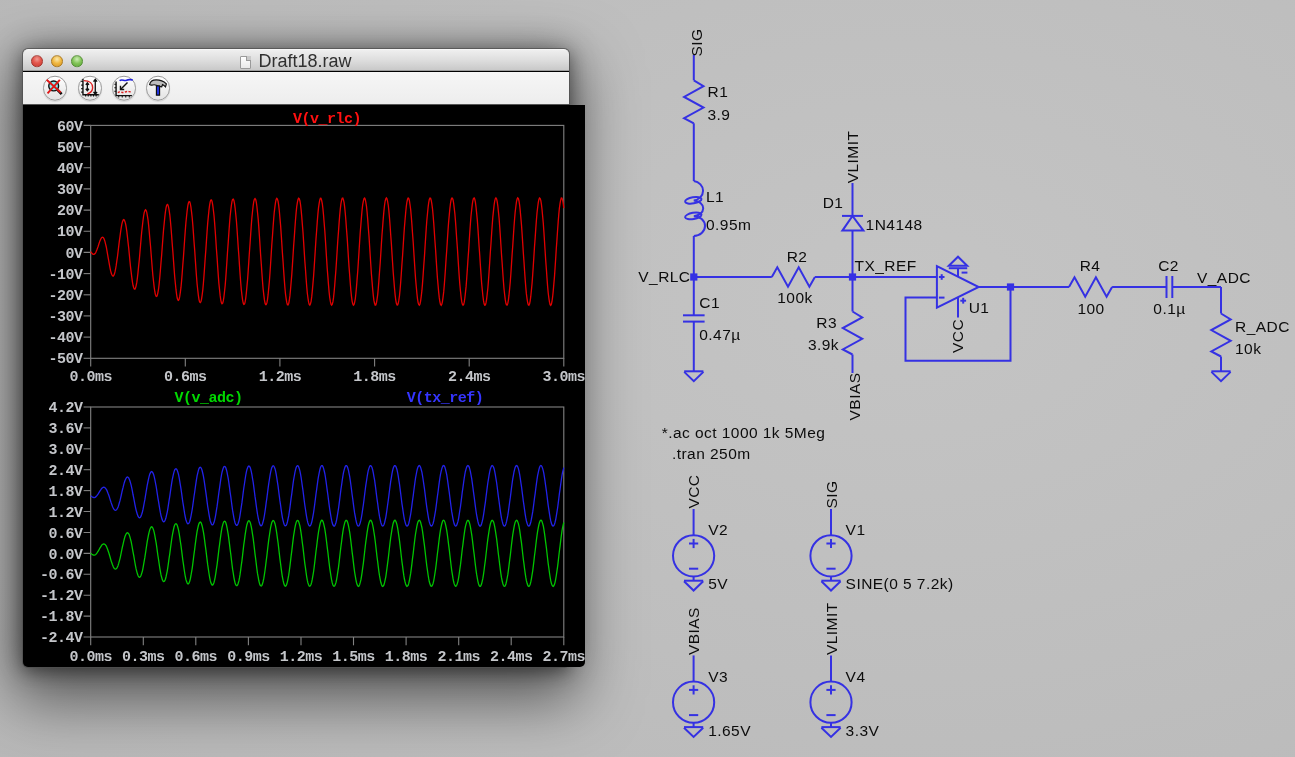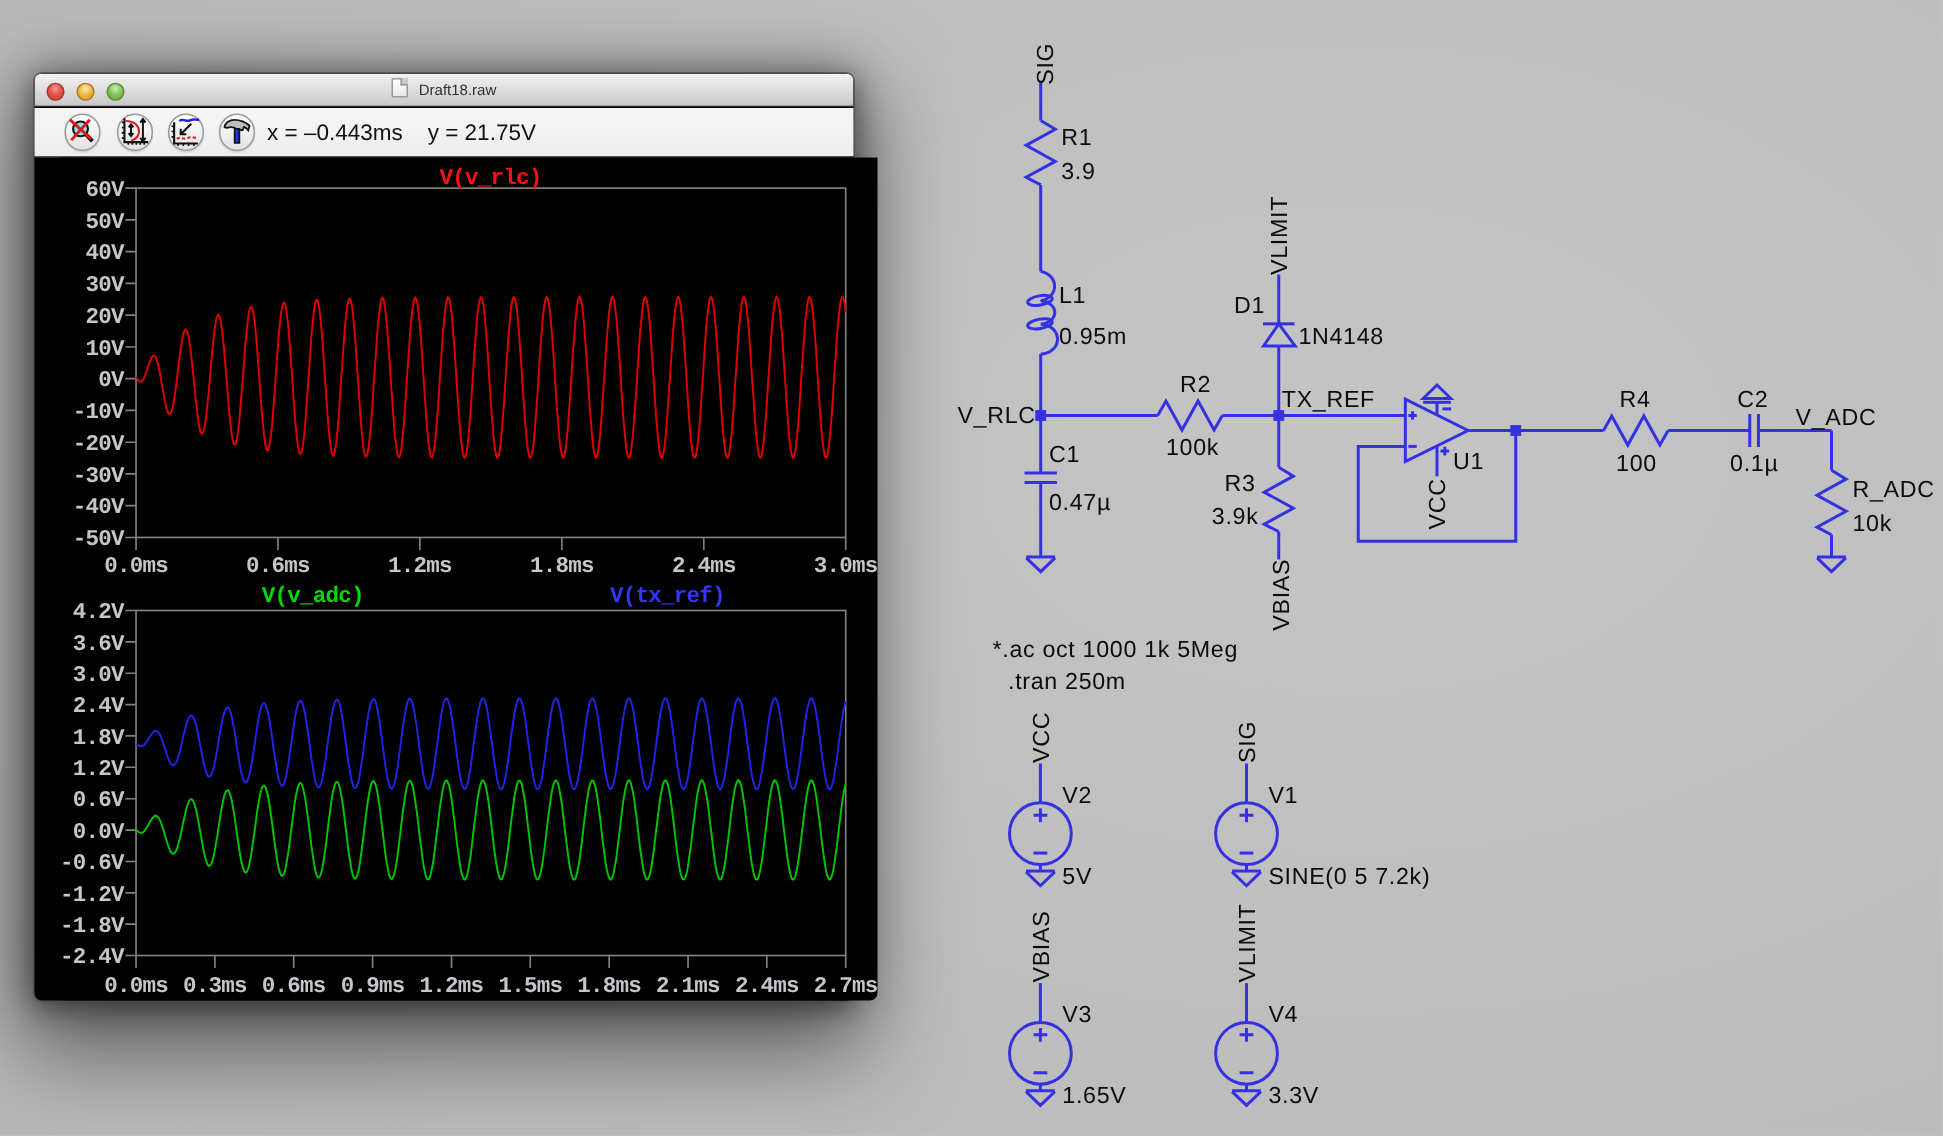--- a/index.html
+++ b/index.html
@@ -11,21 +11,21 @@
   background:#000; }
 #titlebar { position:absolute; left:0; top:0; width:100%; height:22px;
   border-radius:5px 5px 0 0;
   background: linear-gradient(#efefef 0%, #dedede 50%, #c9c9c9 100%);
   border-top:1px solid #f7f7f7; border-bottom:1px solid #9c9c9c; }
 .tl { position:absolute; top:55.2%; width:11.6px; height:11.6px; border-radius:50%; transform:translateY(-50%); }
 #tlr { left:8.1px; background: radial-gradient(circle at 50% 30%, #f09a93 0%, #e4574d 45%, #c63a31 100%); border:0.8px solid #a53730; }
 #tly { left:28.3px; background: radial-gradient(circle at 50% 30%, #fbe9ad 0%, #f0b73e 50%, #d1912a 100%); border:0.8px solid #ad7b22; }
 #tlg { left:48px;   background: radial-gradient(circle at 50% 30%, #cdeeb5 0%, #82c458 50%, #5da439 100%); border:0.8px solid #569138; }
 #title { position:absolute; top:0; left:0; width:100%; height:22px; text-align:center;
-  font-size:10px; line-height:22px; color:#303030; }
+  font-size:18px; line-height:22px; color:#303030; }
 #docicon { display:inline-block; width:11px; height:13px; vertical-align:-2px; margin-right:7px;
   background:linear-gradient(#fff,#e9e9e9); border:1px solid #9a9a9a; border-radius:1px; position:relative; }
 #docicon:before { content:""; position:absolute; right:-1px; top:-1px; width:4px; height:4px;
   background:#c9c9c9; border-left:1px solid #9a9a9a; border-bottom:1px solid #9a9a9a; }
 #toolbar { position:absolute; left:0; top:23px; width:100%; height:32.6px;
   background: linear-gradient(#f6f6f6, #ededed); border-bottom:1px solid #555; }
 .tbtn { position:absolute; top:50%; transform:translateY(-50%); width:24.6px; height:24.6px;
   border-radius:50%; background: linear-gradient(#ffffff, #eeeeee 60%, #e3e3e3);
   border:1.2px solid #9a9a9a; box-shadow:0 1px 1px rgba(0,0,0,0.12); }
 .tbtn svg { position:absolute; left:50%; top:50%; transform:translate(-50%,-50%) scale(0.88); }
@@ -197,21 +197,20 @@
 <line x1="17" y1="7" x2="9" y2="15" stroke="#111" stroke-width="1.6"></line>
 <path d="M9 10.8 V15 H13.2" stroke="#111" stroke-width="1.6" fill="none"></path>
 </svg>
       </div>
     <div class="tbtn" style="left:122.8px">
         <svg width="26" height="26" viewBox="0 0 26 26">
 <path d="M3.5 9.5 C4 6.5 7 4.2 11 4.2 C15.5 4.2 19.5 5.8 22.5 8.6 L21.5 12 C20.5 10.8 19.3 9.9 18.2 9.5 L17.2 12 L13.5 11.6 C11.8 10.2 9 9.3 7 9.9 C5.6 10.3 4.4 10.2 3.5 9.5 Z" fill="#bdbdbd" stroke="#151515" stroke-width="1.4"></path>
 <path d="M11.2 11 h3.6 v10.5 h-3.6 Z" fill="#2233dd" stroke="#111" stroke-width="1.3"></path>
 </svg>
       </div>
-    <div id="coords">x = –0.443ms&nbsp;&nbsp;&nbsp;&nbsp;y = 21.75V</div>
   </div>
   <div id="plotarea">
       <svg width="546" height="562" viewBox="23 105 546 562" style="position:absolute;left:0;top:0">
         <g font-family="Liberation Mono, monospace" font-weight="bold" letter-spacing="-0.5">
           <rect x="74.7" y="125.4" width="473.1" height="232.9" fill="none" stroke="#828282" stroke-width="1.1"></rect>
           <rect x="74.7" y="407" width="473.1" height="230" fill="none" stroke="#828282" stroke-width="1.1"></rect>
           <line x1="67.6" y1="125.4" x2="74.7" y2="125.4" stroke="#828282" stroke-width="1.1"></line>
           <text x="66.5" y="130.6" fill="#c4c6ca" text-anchor="end" font-size="15">60V</text>
           <line x1="67.6" y1="146.6" x2="74.7" y2="146.6" stroke="#828282" stroke-width="1.1"></line>
           <text x="66.5" y="151.772" fill="#c4c6ca" text-anchor="end" font-size="15">50V</text>

